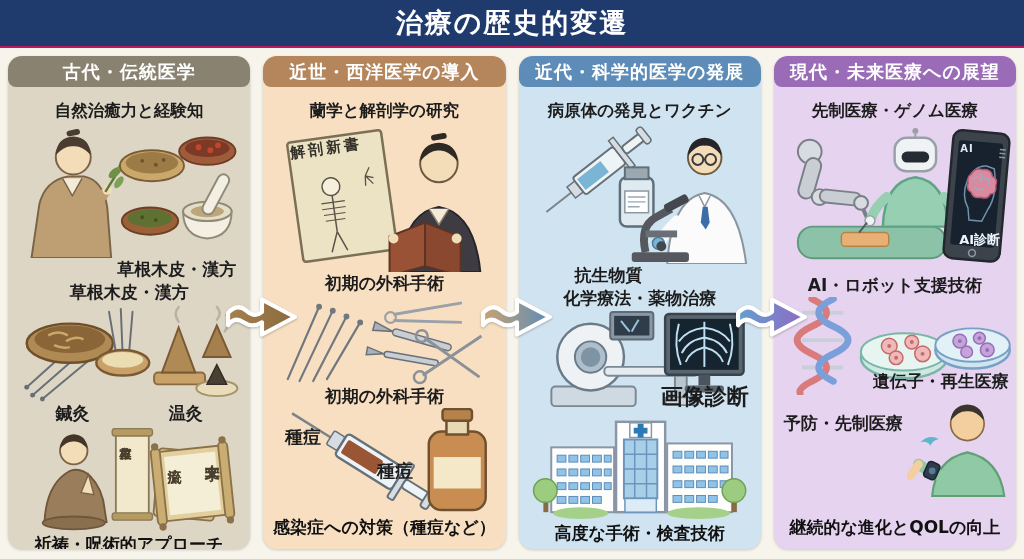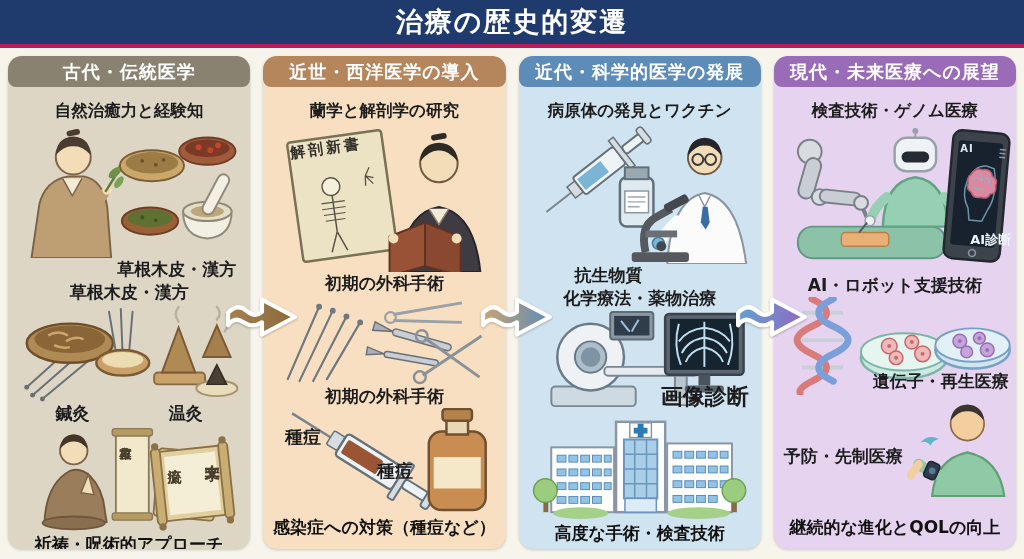--- a/index.html
+++ b/index.html
@@ -1,18 +1,18 @@
 <!DOCTYPE html>
 <html><head>
 <meta charset="utf-8">
 <style>
 *{margin:0;padding:0;box-sizing:border-box}
 html,body{width:1024px;height:559px}
 body{font-family:"DejaVu Sans",sans-serif;background:#f7f4ec;overflow:hidden}
-.banner{height:48px;display:flex;align-items:center;justify-content:center;background:#1f3a6d;border-bottom:4px solid #be185d}
+.banner{height:48px;display:flex;align-items:center;justify-content:center;background:#1f3a6d;border-bottom:2px solid #be185d}
 .banner h1{color:#fff;font-size:27px;font-weight:bold;letter-spacing:2px}
 .board{position:relative;height:509px;padding:8px;display:flex;gap:13px}
 .col{flex:1;background:var(--bg,#eee);border-radius:14px;display:flex;flex-direction:column;overflow:hidden;box-shadow:0 1px 3px rgba(0,0,0,.18)}
 .col-header{height:31px;flex:none;display:flex;align-items:center;justify-content:center;background:var(--hd,#888);color:#fff;font-weight:bold;font-size:18px;border-radius:12px 12px 8px 8px;letter-spacing:1px}
 .subtitle{text-align:center;font-weight:bold;font-size:16.5px;color:#1c1c1c;margin-top:13px}
 .label{text-align:center;font-weight:bold;font-size:17px;color:#1c1c1c}
 .label.right{text-align:right;padding-right:14px}
 .label.left{text-align:left;padding-left:56px}
 .label-row{display:flex;justify-content:space-around;font-weight:bold;font-size:17px;color:#1c1c1c;padding:0 8px}
 .bottom-label{text-align:center;font-weight:bold;font-size:17px;color:#111;margin-top:auto;margin-bottom:10px;padding:0 2px}
@@ -21,22 +21,22 @@
 .h136{height:136px}.h98{height:98px}.h108{height:108px}.h150{height:150px}.h90{height:90px}
 .h106{height:106px}.h142{height:142px}.h102{height:102px}.h110{height:110px}.h152{height:152px}
 .vtext{position:absolute;writing-mode:vertical-rl;text-orientation:upright;font-weight:bold;color:#4a3f2c;line-height:1}
 .overlay{position:absolute;font-weight:bold;color:#1c1c1c}
 .book-title{left:11%;top:11%;transform:rotate(-8deg);font-size:15px;letter-spacing:3px;color:#33302a}
 .shudou1{left:9%;top:16%;font-size:18px}
 .shudou2{left:47%;top:48%;font-size:18px}
 .img-label{right:5%;bottom:0;font-size:22px}
 .gene-label{right:3%;bottom:2%;font-size:17px}
 .ai-corner{left:77%;top:14%;font-size:10px;color:#dfe9f2;letter-spacing:1px}
-.ai-diag{left:72%;top:72%;width:26%;text-align:right;font-size:13px;color:#eef5fb}
-.prevention{display:flex;align-items:center}
+.ai-diag{left:72%;top:72%;width:26%;text-align:center;font-size:13px;color:#eef5fb}
+.prevention{display:flex;align-items:flex-start}
 .prev-text{width:55%;padding:16px 0 0 10px;font-weight:bold;font-size:17px;color:#1c1c1c;line-height:1.5}
 .prev-text .l2{display:block;padding-left:34px}
 .prev-man{width:45%;height:108px}
 .arrow{position:absolute;width:74px;height:58px;filter:drop-shadow(0 1px 1px rgba(0,0,0,.25))}
 .arrow1{left:225px;top:238px}.arrow2{left:480px;top:238px}.arrow3{left:735px;top:238px}
 </style>
 </head>
 <body>
 
 <header class="banner" style="background: rgb(31, 58, 109);">
@@ -369,21 +369,21 @@
         <ellipse cx="52" cy="103" rx="28" ry="6" fill="#a5d08a"></ellipse>
           <ellipse cx="172" cy="103" rx="32" ry="6" fill="#a5d08a"></ellipse>
       </svg>
     </div>
 
     <div class="bottom-label">高度な手術・検査技術</div>
   </section>
 
   <section class="col" style="--bg: #e6d3f0; --hd: #9a6cb8;">
     <div class="col-header">現代・未来医療への展望</div>
-    <div class="subtitle">検査技術・ゲノム医療</div>
+    <div class="subtitle">先制医療・ゲノム医療</div>
 
     <div class="illus h152">
       <svg viewBox="0 0 225 154" preserveAspectRatio="xMidYMid meet">
         <rect x="14" y="106" width="150" height="32" rx="15" fill="#8cc3a8" stroke="#5f9a80" stroke-width="2"></rect>
         <rect x="58" y="112" width="48" height="14" rx="4" fill="#e8b075" stroke="#b5824a" stroke-width="1.5"></rect>
         <circle cx="26" cy="30" r="12" fill="#d8dce1" stroke="#7a8088" stroke-width="2"></circle>
         <rect x="18" y="36" width="16" height="42" rx="8" fill="#c9ced4" stroke="#7a8088" stroke-width="2" transform="rotate(16 26 57)"></rect>
         <circle cx="36" cy="76" r="8" fill="#d8dce1" stroke="#7a8088" stroke-width="2"></circle>
         <rect x="36" y="70" width="42" height="13" rx="6.5" fill="#c9ced4" stroke="#7a8088" stroke-width="2" transform="rotate(6 57 77)"></rect>
         <circle cx="78" cy="82" r="7" fill="#d8dce1" stroke="#7a8088" stroke-width="2"></circle>

